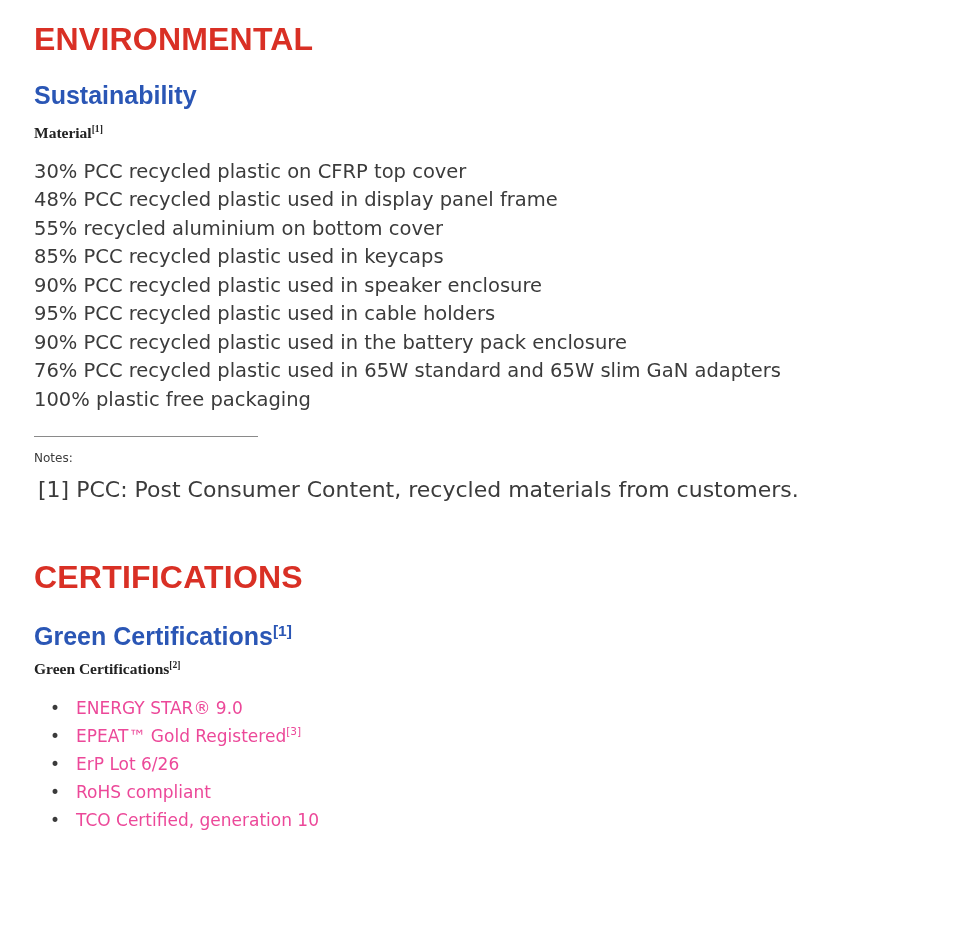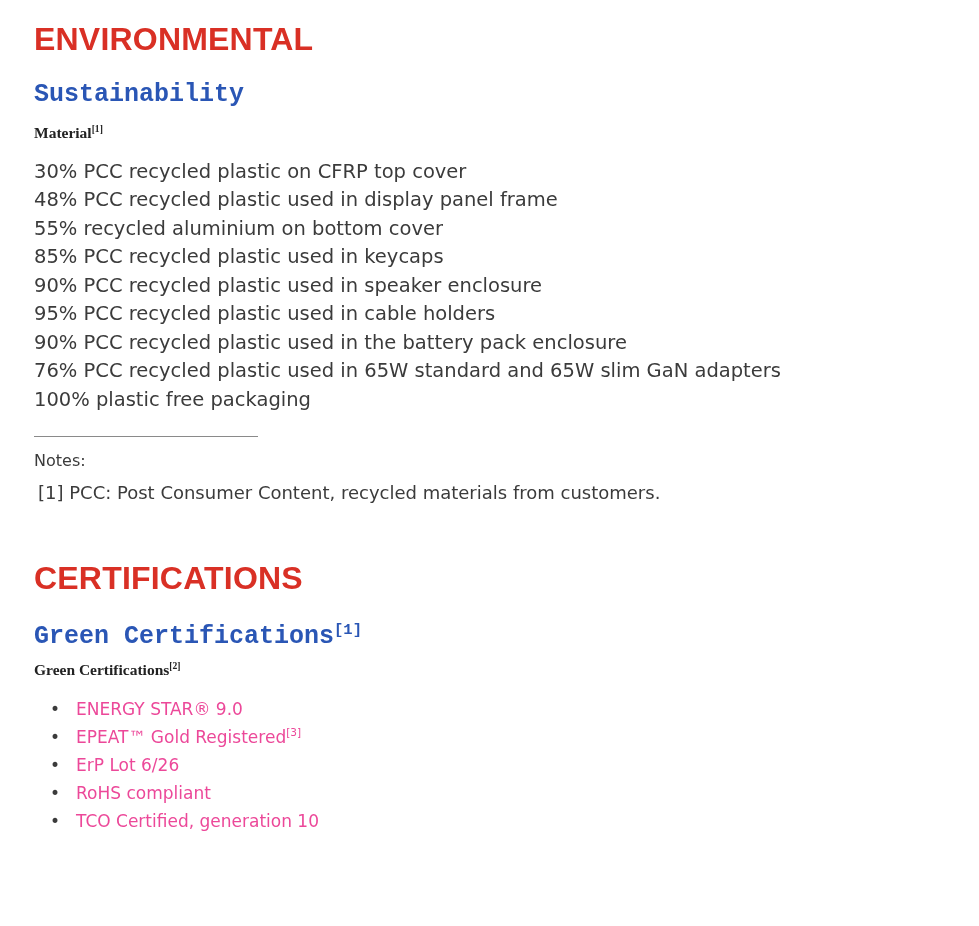--- a/index.html
+++ b/index.html
@@ -26,21 +26,21 @@
     letter-spacing: 0.2px;
     margin: 0 0 24px 0;
     line-height: 1.1;
   }
   .section-title.second {
     margin-top: 58px;
     margin-bottom: 26px;
   }
   .subsection-title {
     color: #2a56b5;
-    font-family: Liberation Mono, monospace;
+    font-family: Liberation Sans, sans-serif;
     font-weight: bold;
     font-size: 25px;
     margin: 0 0 14px 0;
     line-height: 1.15;
   }
   .field-label {
     font-family: Liberation Serif, serif;
     font-weight: bold;
     font-size: 15.5px;
     color: #222222;
@@ -60,26 +60,26 @@
   .body-list div {
     white-space: nowrap;
   }
   .divider {
     width: 224px;
     height: 1px;
     background: #8a8a8a;
     margin: 22px 0 14px 0;
   }
   .notes-label {
-    font-size: 16px;
+    font-size: 12px;
     color: #3b3b3b;
     margin: 0 0 12px 0;
   }
   .note-item {
-    font-size: 18px;
+    font-size: 22px;
     color: #3b3b3b;
     margin: 0 0 4px 4px;
   }
   .bullet-list {
     list-style: none;
     margin: 0;
     padding: 0;
   }
   .bullet-list li {
     position: relative;

